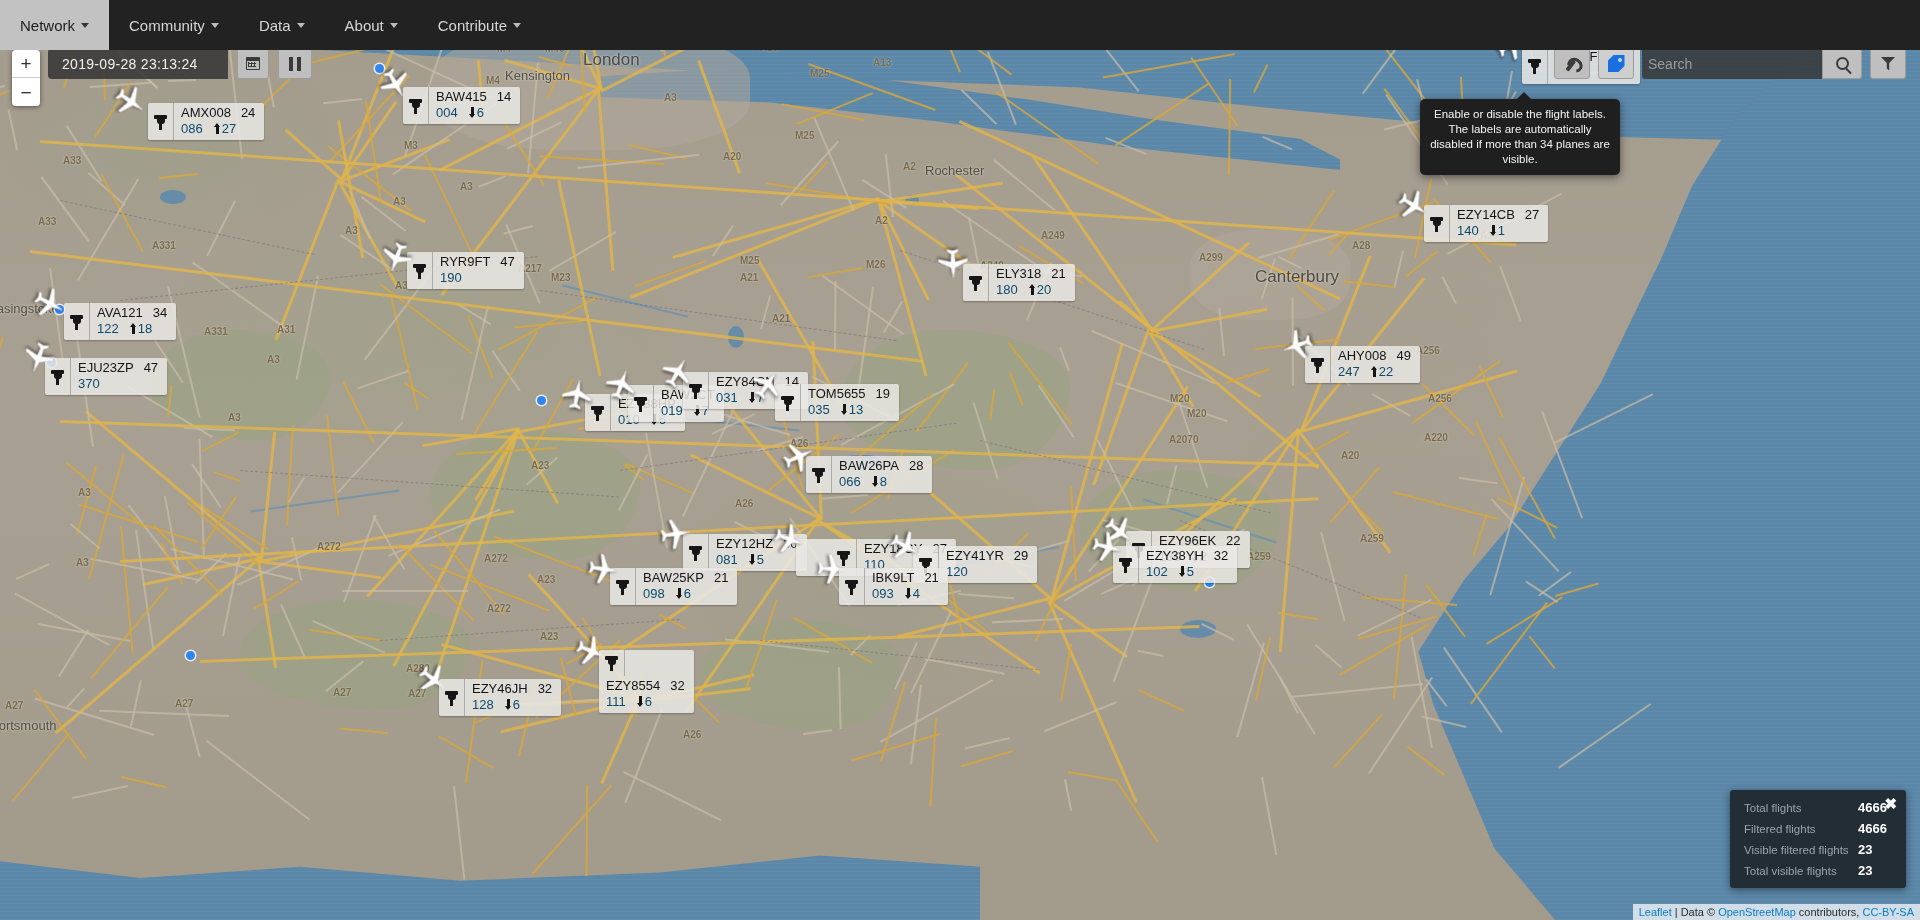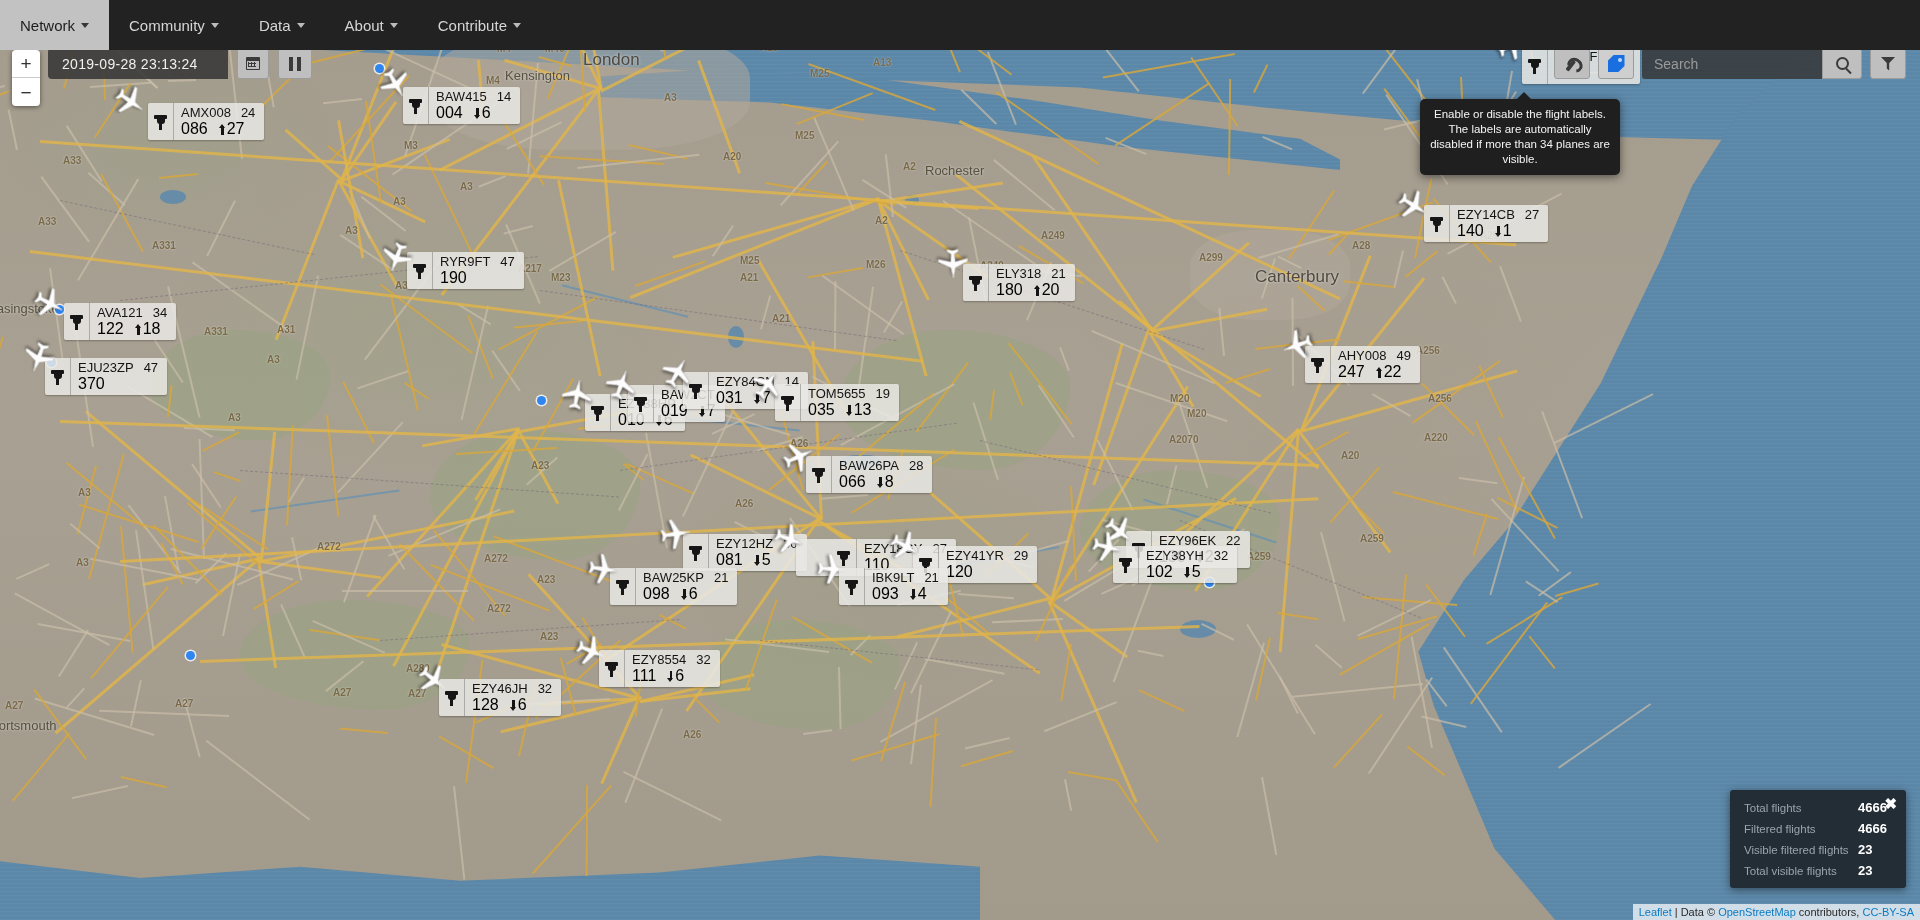--- a/index.html
+++ b/index.html
@@ -180,21 +180,21 @@
     content:""; position:absolute; left:3px; top:0px; width:10px;height:8px;
     border:3px solid #3a3a3a; border-radius:50%; border-bottom-color:transparent;
   }
   .icon-tag {
     width:17px;height:17px; background:#1a6fe0; position:relative;
     clip-path:polygon(0 36%, 36% 0, 100% 0, 100% 64%, 64% 100%, 0 100%);
   }
   .icon-tag::after{ content:""; position:absolute; right:3px; top:3px; width:4px;height:4px;border-radius:50%;background:#bcd9ff;}
   #search-box {
     width:180px; background:rgba(55,55,55,.85); color:#4c1d95;
-    border:none; outline:none; padding:0 12px; font-size:14px;
+    border:none; outline:none; padding:0 6px; font-size:14px;
     border-radius:3px 0 0 3px; font-family:"Liberation Sans",sans-serif;
   }
   #search-box::placeholder { color:#9a9a9a; }
   #btn-search { width:40px; border-radius:0 3px 3px 0; }
   .icon-search { width:13px;height:13px;border:2px solid #3a3a3a;border-radius:50%;position:relative;}
   .icon-search::after{content:"";position:absolute;right:-5px;bottom:-4px;width:7px;height:2px;background:#3a3a3a;transform:rotate(45deg);}
   #btn-filter { width:36px; border-radius:3px; margin-left:8px; }
   .icon-funnel { width:15px;height:14px; background:#3a3a3a;
     clip-path:polygon(0 0,100% 0,58% 46%,58% 100%,42% 86%,42% 46%); }
 
@@ -230,21 +230,21 @@
     content:""; position:absolute; left:0; top:1px; width:13px; height:4px; background:#161616; border-radius:1px;
   }
   .pin-glyph::after{
     content:""; position:absolute; left:5px; top:4px; width:3px; height:12px; background:#161616;
   }
   .pin-head{ position:absolute; left:2.5px; top:4px; width:8px;height:6px; background:#161616; border-radius:0 0 3px 3px; }
   .fl-body { padding:2px 9px 3px 7px; }
   .fl-row1 { display:flex; align-items:baseline; font-size:13px; color:#141414; line-height:16px; white-space:nowrap; }
   .fl-call { font-weight:normal; }
   .fl-spd { margin-left:10px; }
-  .fl-row2 { display:flex; align-items:baseline; font-size:16px; color:#000000; line-height:16px; white-space:nowrap; }
+  .fl-row2 { display:flex; align-items:baseline; font-size:13px; color:#0c4a6e; line-height:16px; white-space:nowrap; }
   .fl-trk { }
   .fl-vrt { margin-left:11px; display:inline-flex; align-items:baseline; }
   .arw { display:inline-block; width:7px; height:11px; margin-right:1px; position:relative; top:1px; }
   .arw.up::before{ content:""; position:absolute; left:2.5px; top:2px; width:2.4px; height:9px; background:#141414; }
   .arw.up::after{ content:""; position:absolute; left:0; top:0;
     border-left:3.5px solid transparent; border-right:3.5px solid transparent; border-bottom:4.5px solid #141414; }
   .arw.down::before{ content:""; position:absolute; left:2.5px; top:0; width:2.4px; height:9px; background:#141414; }
   .arw.down::after{ content:""; position:absolute; left:0; bottom:0;
     border-left:3.5px solid transparent; border-right:3.5px solid transparent; border-top:4.5px solid #141414; }
 
@@ -1329,21 +1329,21 @@
               <span>4</span>
             </span>
           </div>
         </div>
       </div>
       <div class="plane" style="left: 574px; top: 634px; transform: rotate(112deg);">
         <svg width="34" height="34" viewBox="0 0 34 34">
           <path d="M17 2 L19.1 12.2 L31.5 18.4 L31.5 21.1 L19.1 18.1 L18.6 26.0 L22.4 28.6 L22.4 30.6 L17 29.2 L11.6 30.6 L11.6 28.6 L15.4 26.0 L14.9 18.1 L2.5 21.1 L2.5 18.4 L14.9 12.2 Z" fill="#fdfdfd" stroke="#d0d0d0" stroke-width="0.6"></path>
         </svg>
       </div>
-      <div class="flight-label" style="left: 599px; top: 650px; z-index: 521;">
+      <div class="flight-label" style="left: 599px; top: 650px; z-index: 521; flex-direction: column;">
         <div class="fl-pin">
           <span class="pin-glyph">
             <span class="pin-head"></span>
           </span>
         </div>
         <div class="fl-body">
           <div class="fl-row1">
             <span class="fl-call">EZY8554</span>
             <span class="fl-spd">32</span>
           </div>

